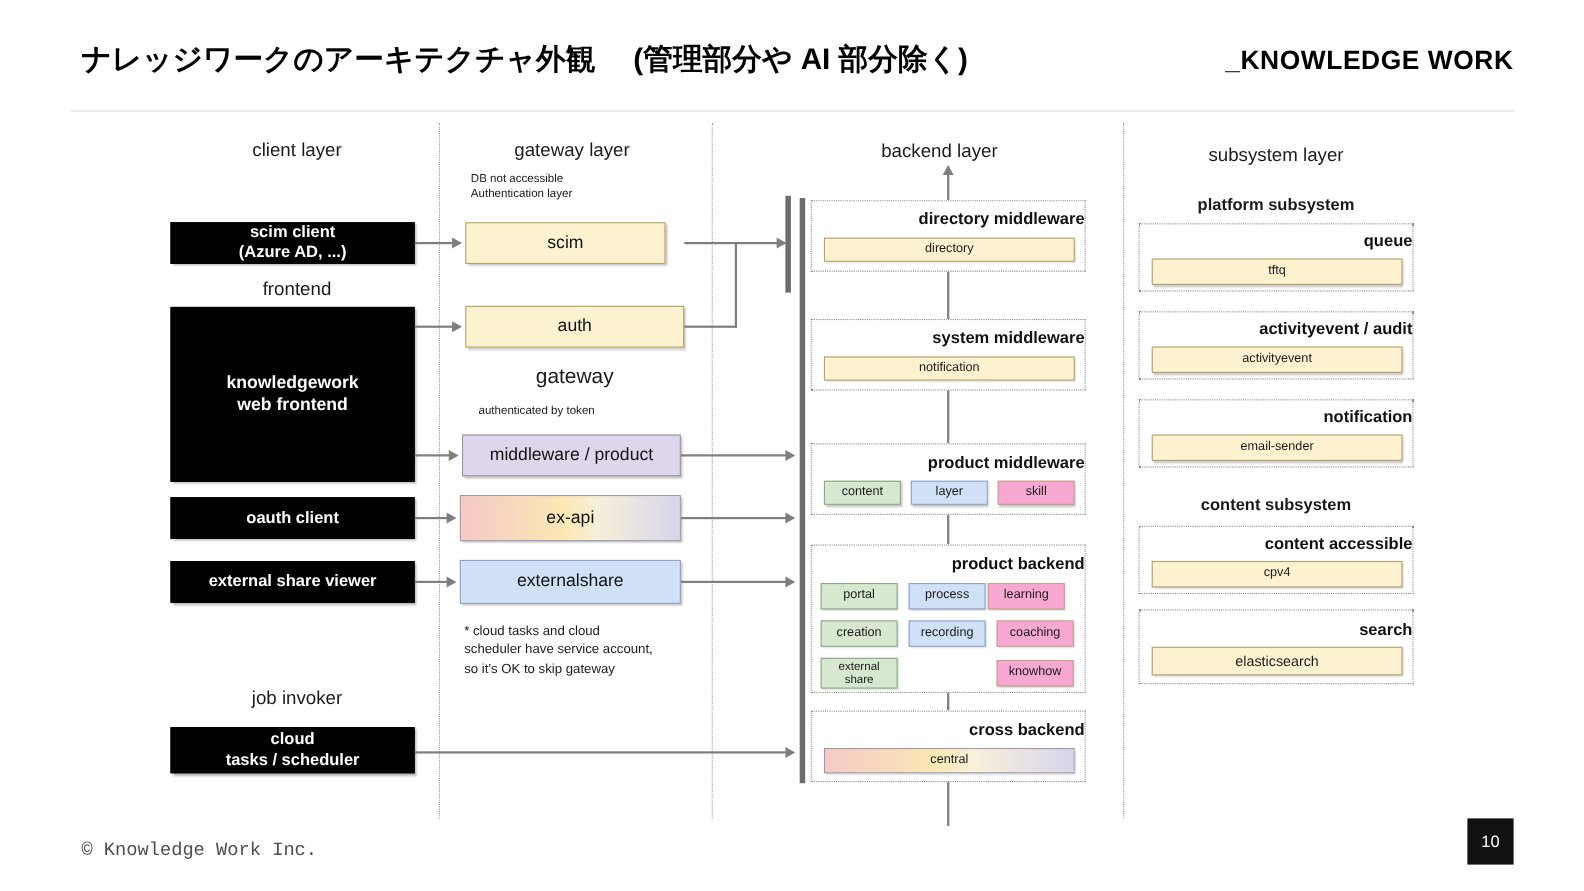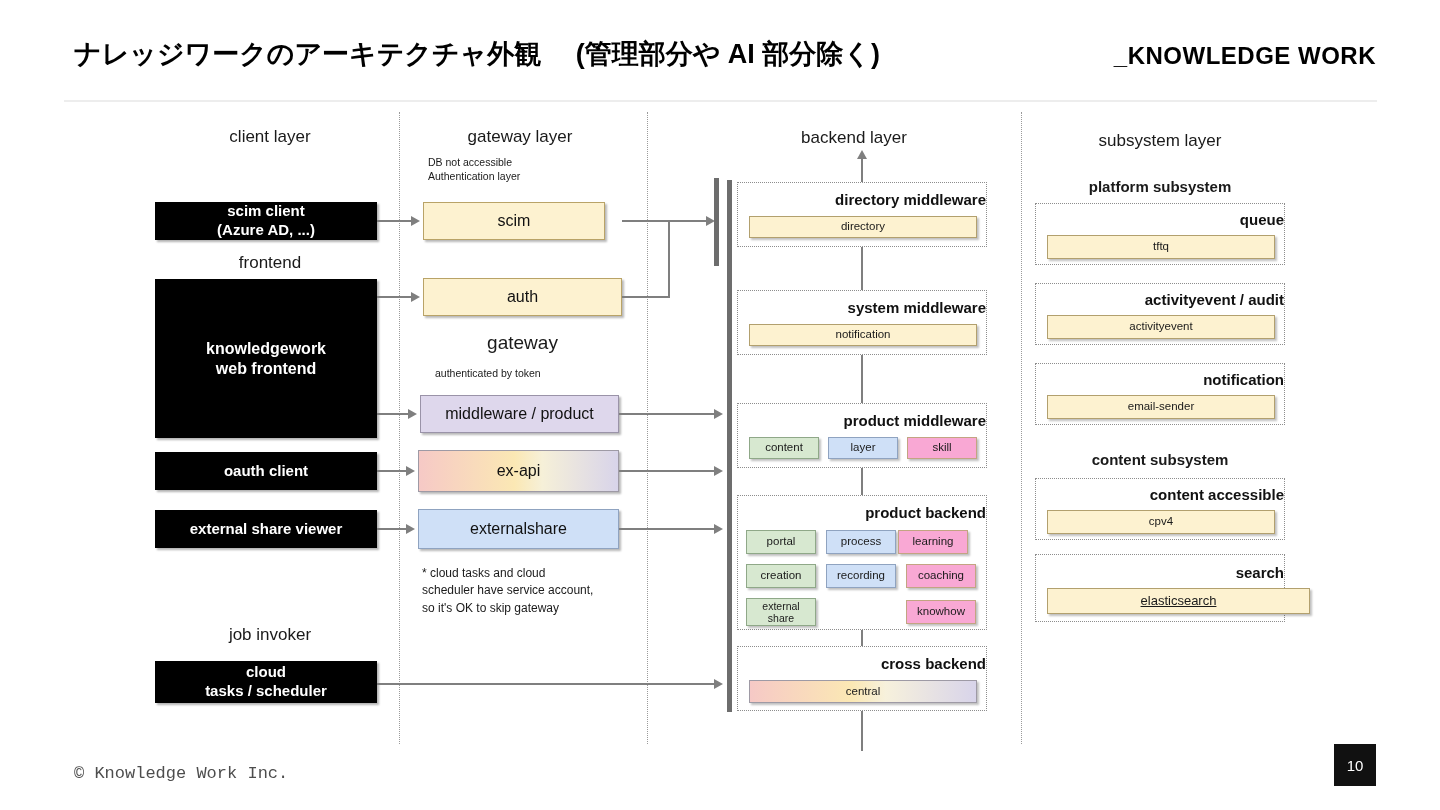--- a/index.html
+++ b/index.html
@@ -277,19 +277,19 @@
 
   <div class="sub-head" style="left:1035px; top:451px; width:250px;">content subsystem</div>
 
   <div class="group" style="left:1035px; top:478px; width:250px; height:62px;">
     <div class="group-title" style="top:7px;">content accessible</div>
     <div class="chip c-yellow" style="left:11px; top:31px; width:228px; height:24px;">cpv4</div>
   </div>
 
   <div class="group" style="left:1035px; top:554px; width:250px; height:68px;">
     <div class="group-title" style="top:9px;">search</div>
-    <div class="chip c-yellow" style="left:11px; top:33px; width:263px; height:26px; font-size:13px;text-decoration:underline;">elasticsearch</div>
+    <div class="chip c-yellow" style="left:11px; top:33px; width:228px; height:26px; font-size:13px;">elasticsearch</div>
   </div>
 
   <div id="copyright">© Knowledge Work Inc.</div>
   <div id="page-num">10</div>
 
 </div>
 
 </body></html>

